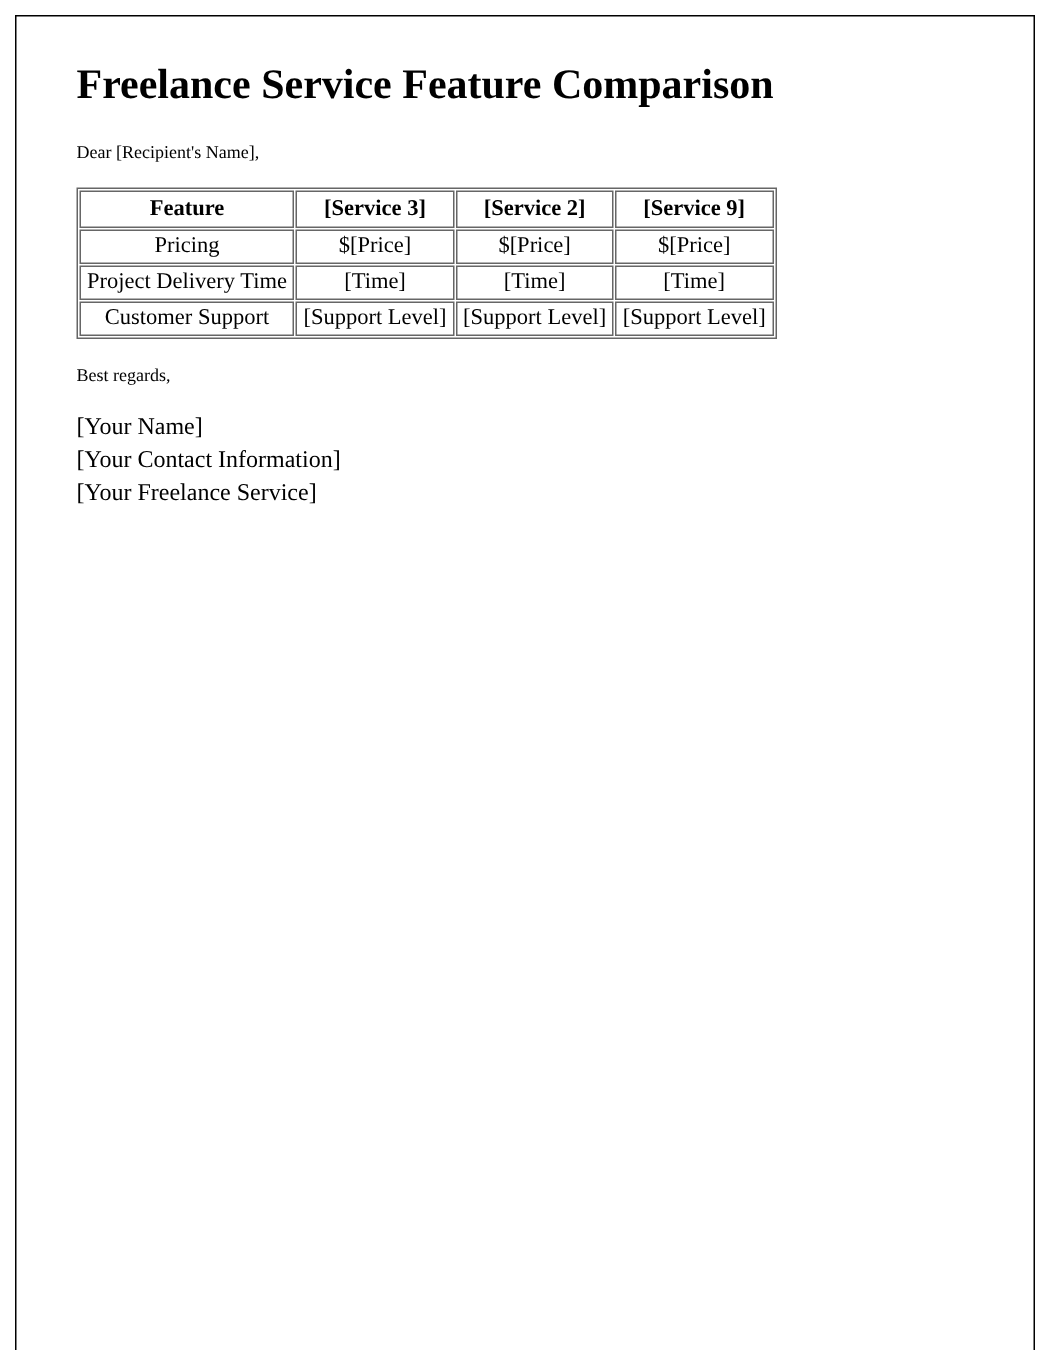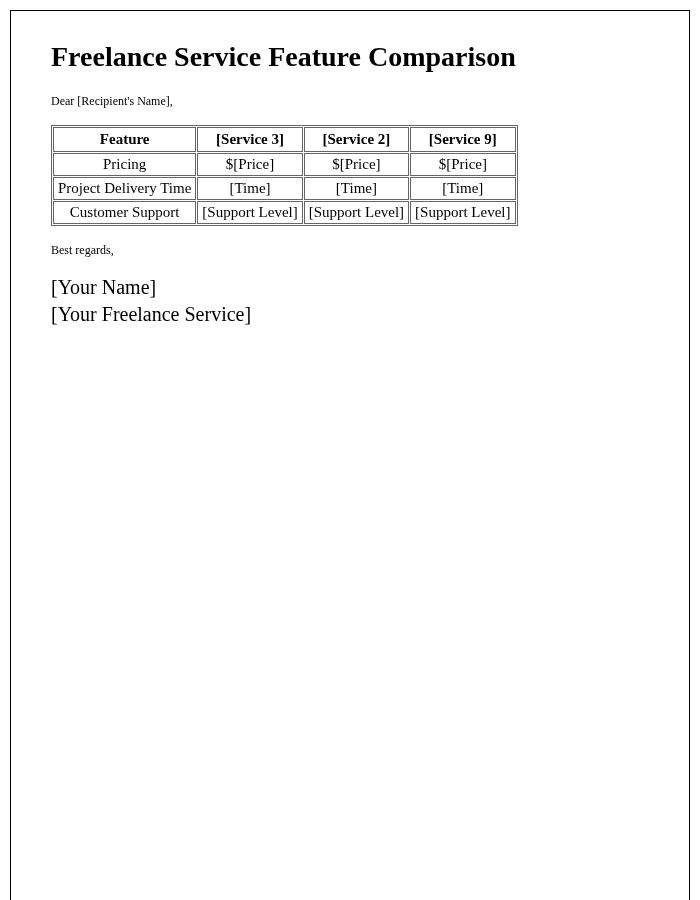--- a/index.html
+++ b/index.html
@@ -40,21 +40,21 @@
       text-align: center;
       vertical-align: middle;
     }
     th {
       font-weight: bold;
       text-align: center;
       padding: 3px 14px;
     }
     .sig {
       margin-top: 4px;
-      font-size: 20px;
+      font-size: 16px;
       line-height: 1.35;
     }
   </style>
 </head>
 <body>
 
 <div class="page">
 
   <h1>Freelance Service Feature Comparison</h1>
 
@@ -90,16 +90,17 @@
         <td>[Support Level]</td>
       </tr>
     </tbody>
   </table>
 
 
   <p>Best regards,</p>
 
   <div class="sig">
     <div>[Your Name]</div>
+    <div>[Your Contact Information]</div>
     <div>[Your Freelance Service]</div>
   </div>
 
 </div>
 
 </body></html>

